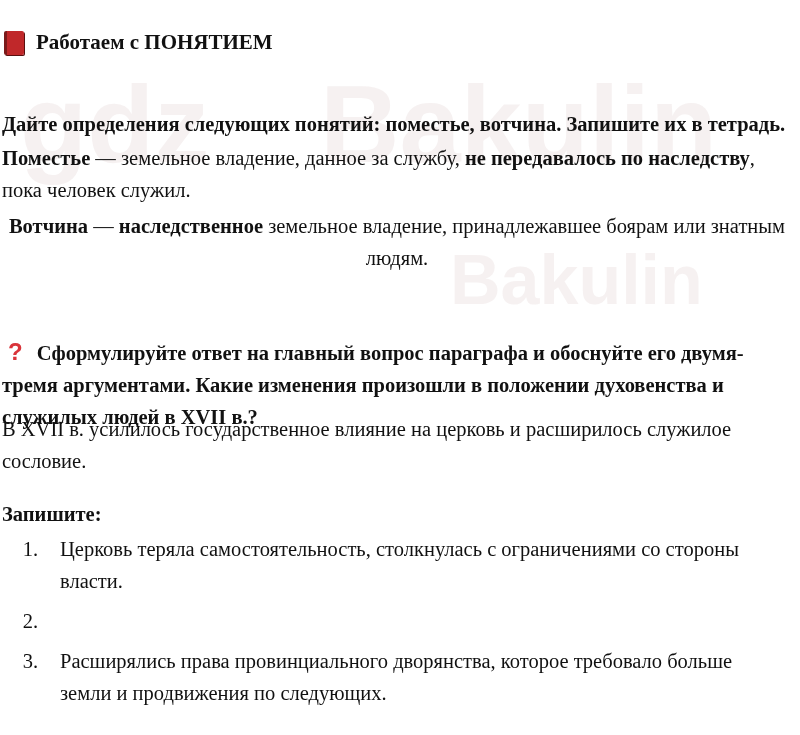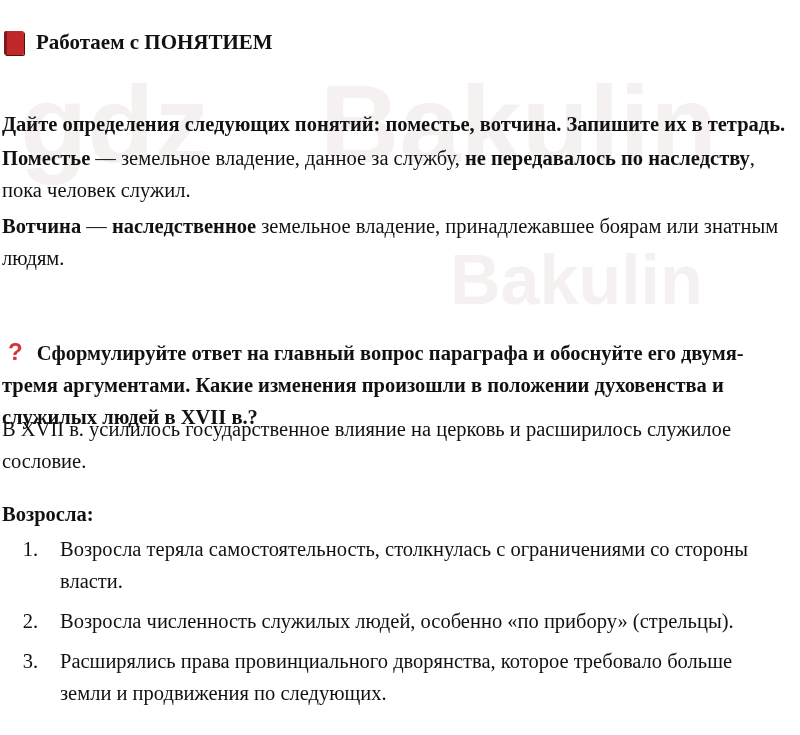--- a/index.html
+++ b/index.html
@@ -33,39 +33,38 @@
     <span class="book-icon"></span>
     <span>Работаем с ПОНЯТИЕМ</span>
   </div>
 
   <div class="p b" style="top:72px;margin-top:36px;">Дайте определения следующих понятий: поместье, вотчина. Запишите их в тетрадь.</div>
 
   <div class="p" style="top:142px;">
     <span class="b">Поместье</span><span> — </span><span>земельное владение, данное за службу, </span><span class="b">не передавалось по наследству</span><span>, пока человек служил.</span>
   </div>
 
-  <div class="p" style="top:210px;">
+  <div class="p" style="top:210px;text-align:center;">
     <span class="b">Вотчина</span><span> — </span><span class="b">наследственное</span><span> земельное владение, принадлежавшее боярам или знатным людям.</span>
   </div>
 
   <div class="p b" style="top:336px;">
     <span class="q-icon">?</span><span>Сформулируйте ответ на главный вопрос параграфа и обоснуйте его двумя-тремя аргументами. Какие изменения произошли в положении духовенства и служилых людей в XVII в.?</span>
   </div>
 
   <div class="p" style="top:413px;">В XVII в. усилилось государственное влияние на церковь и расширилось служилое сословие.</div>
 
-  <div class="p b" style="top:498px;">Возросла:</div>
+  <div class="p b" style="top:498px;">Запишите:</div>
 
   <ol>
     <li>
         <span class="num">1.</span>
-        <span>Возросла теряла самостоятельность, столкнулась с ограничениями со стороны власти.</span>
+        <span>Церковь теряла самостоятельность, столкнулась с ограничениями со стороны власти.</span>
       </li>
     <li>
         <span class="num">2.</span>
-        <span>Возросла численность служилых людей, особенно «по прибору» (стрельцы).</span>
       </li>
     <li>
         <span class="num">3.</span>
         <span>Расширялись права провинциального дворянства, которое требовало больше земли и продвижения по следующих.</span>
       </li>
   </ol>
 </div>
 
 </body></html>

